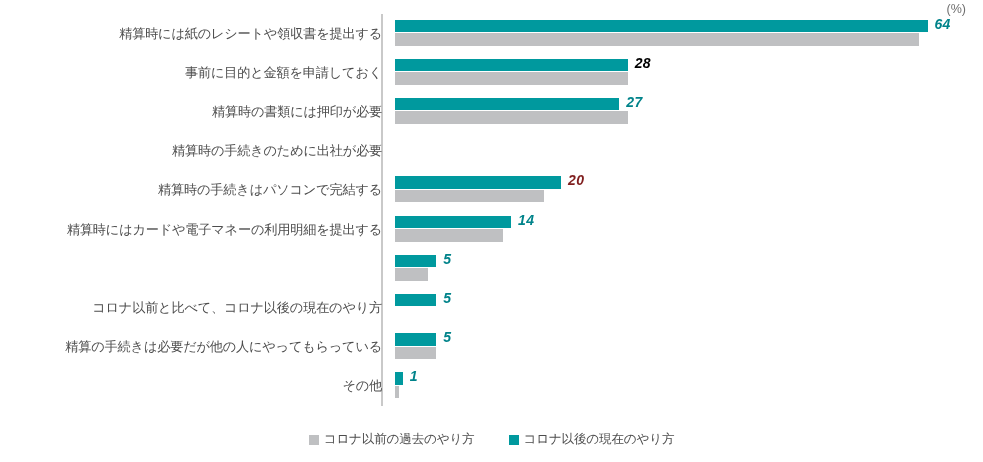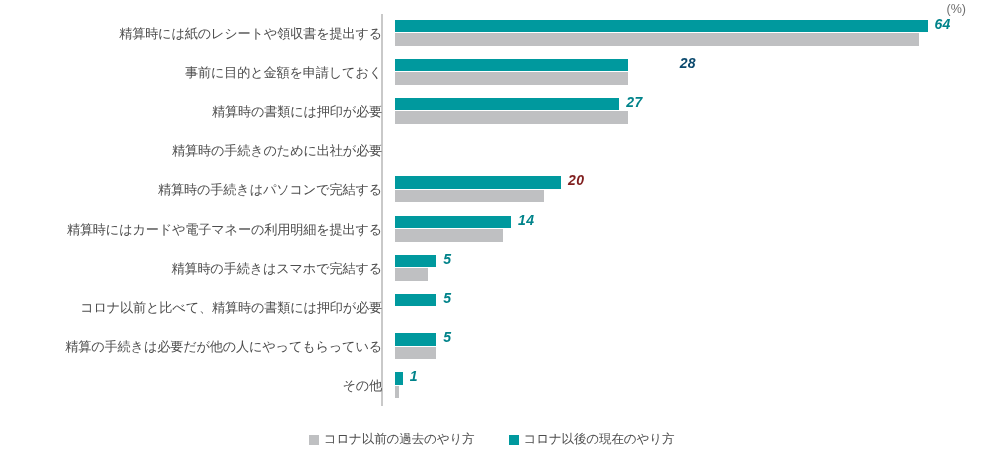--- a/index.html
+++ b/index.html
@@ -155,21 +155,21 @@
             <div class="bar current" style="width: 533px; background: rgb(0, 153, 158);"></div>
             <div class="bar past" style="width: 524.672px; background: rgb(191, 192, 194);"></div>
             <div class="val-label" style="left: 540px; color: rgb(0, 131, 138);">64</div>
           </div>
         </div>
         <div class="row" style="top: 39.2px;">
           <div class="cat-label">事前に目的と金額を申請しておく</div>
           <div class="bars">
             <div class="bar current" style="width: 233.188px; background: rgb(0, 153, 158);"></div>
             <div class="bar past" style="width: 233.188px; background: rgb(191, 192, 194);"></div>
-            <div class="val-label" style="left: 240.188px; color: #0c4a6e; margin-left: 45px;">28</div>
+            <div class="val-label" style="left: 240.188px; color: #000000;">28</div>
           </div>
         </div>
         <div class="row" style="top: 78.4px;">
           <div class="cat-label">精算時の書類には押印が必要</div>
           <div class="bars">
             <div class="bar current" style="width: 224.859px; background: rgb(0, 153, 158);"></div>
             <div class="bar past" style="width: 233.188px; background: rgb(191, 192, 194);"></div>
             <div class="val-label" style="left: 231.859px; color: rgb(0, 131, 138);">27</div>
           </div>
         </div>
@@ -186,29 +186,28 @@
         </div>
         <div class="row" style="top: 196px;">
           <div class="cat-label">精算時にはカードや電子マネーの利用明細を提出する</div>
           <div class="bars">
             <div class="bar current" style="width: 116.594px; background: rgb(0, 153, 158);"></div>
             <div class="bar past" style="width: 108.266px; background: rgb(191, 192, 194);"></div>
             <div class="val-label" style="left: 123.594px; color: rgb(0, 131, 138);">14</div>
           </div>
         </div>
         <div class="row" style="top: 235.2px;">
-          <div class="cat-label">精算時の手続きはスマホで完結する</div>
           <div class="bars">
             <div class="bar current" style="width: 41.6406px; background: rgb(0, 153, 158);"></div>
             <div class="bar past" style="width: 33.3125px; background: rgb(191, 192, 194);"></div>
             <div class="val-label" style="left: 48.6406px; color: rgb(0, 131, 138);">5</div>
           </div>
         </div>
         <div class="row" style="top: 274.4px;">
-          <div class="cat-label">コロナ以前と比べて、精算時の書類には押印が必要</div>
+          <div class="cat-label">コロナ以前と比べて、コロナ以後の現在のやり方</div>
           <div class="bars">
             <div class="bar current" style="width: 41.6406px; background: rgb(0, 153, 158);"></div>
             <div class="val-label" style="left: 48.6406px; color: rgb(0, 131, 138);">5</div>
           </div>
         </div>
         <div class="row" style="top: 313.6px;">
           <div class="cat-label">精算の手続きは必要だが他の人にやってもらっている</div>
           <div class="bars">
             <div class="bar current" style="width: 41.6406px; background: rgb(0, 153, 158);"></div>
             <div class="bar past" style="width: 41.6406px; background: rgb(191, 192, 194);"></div>

